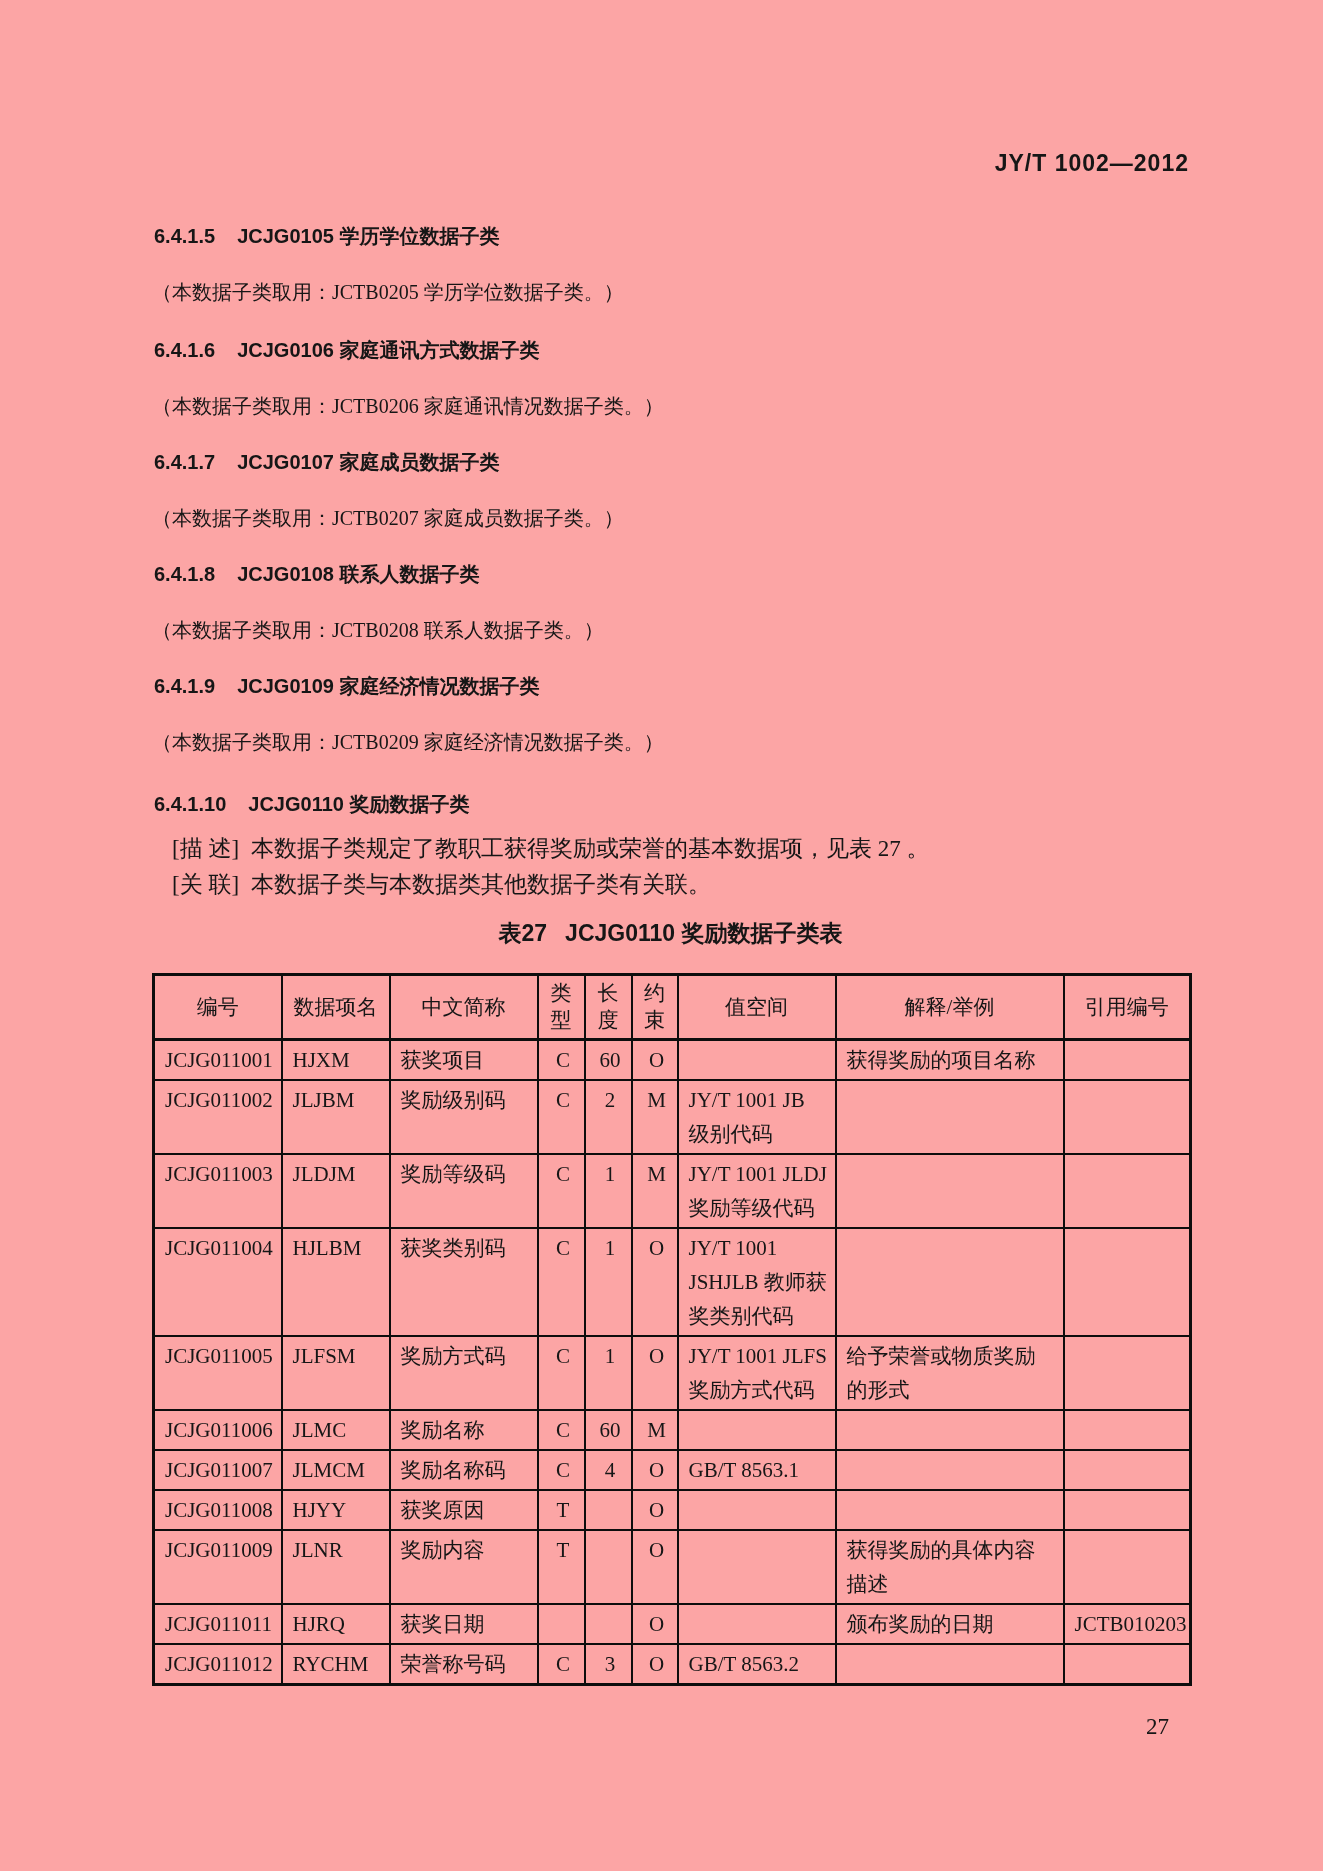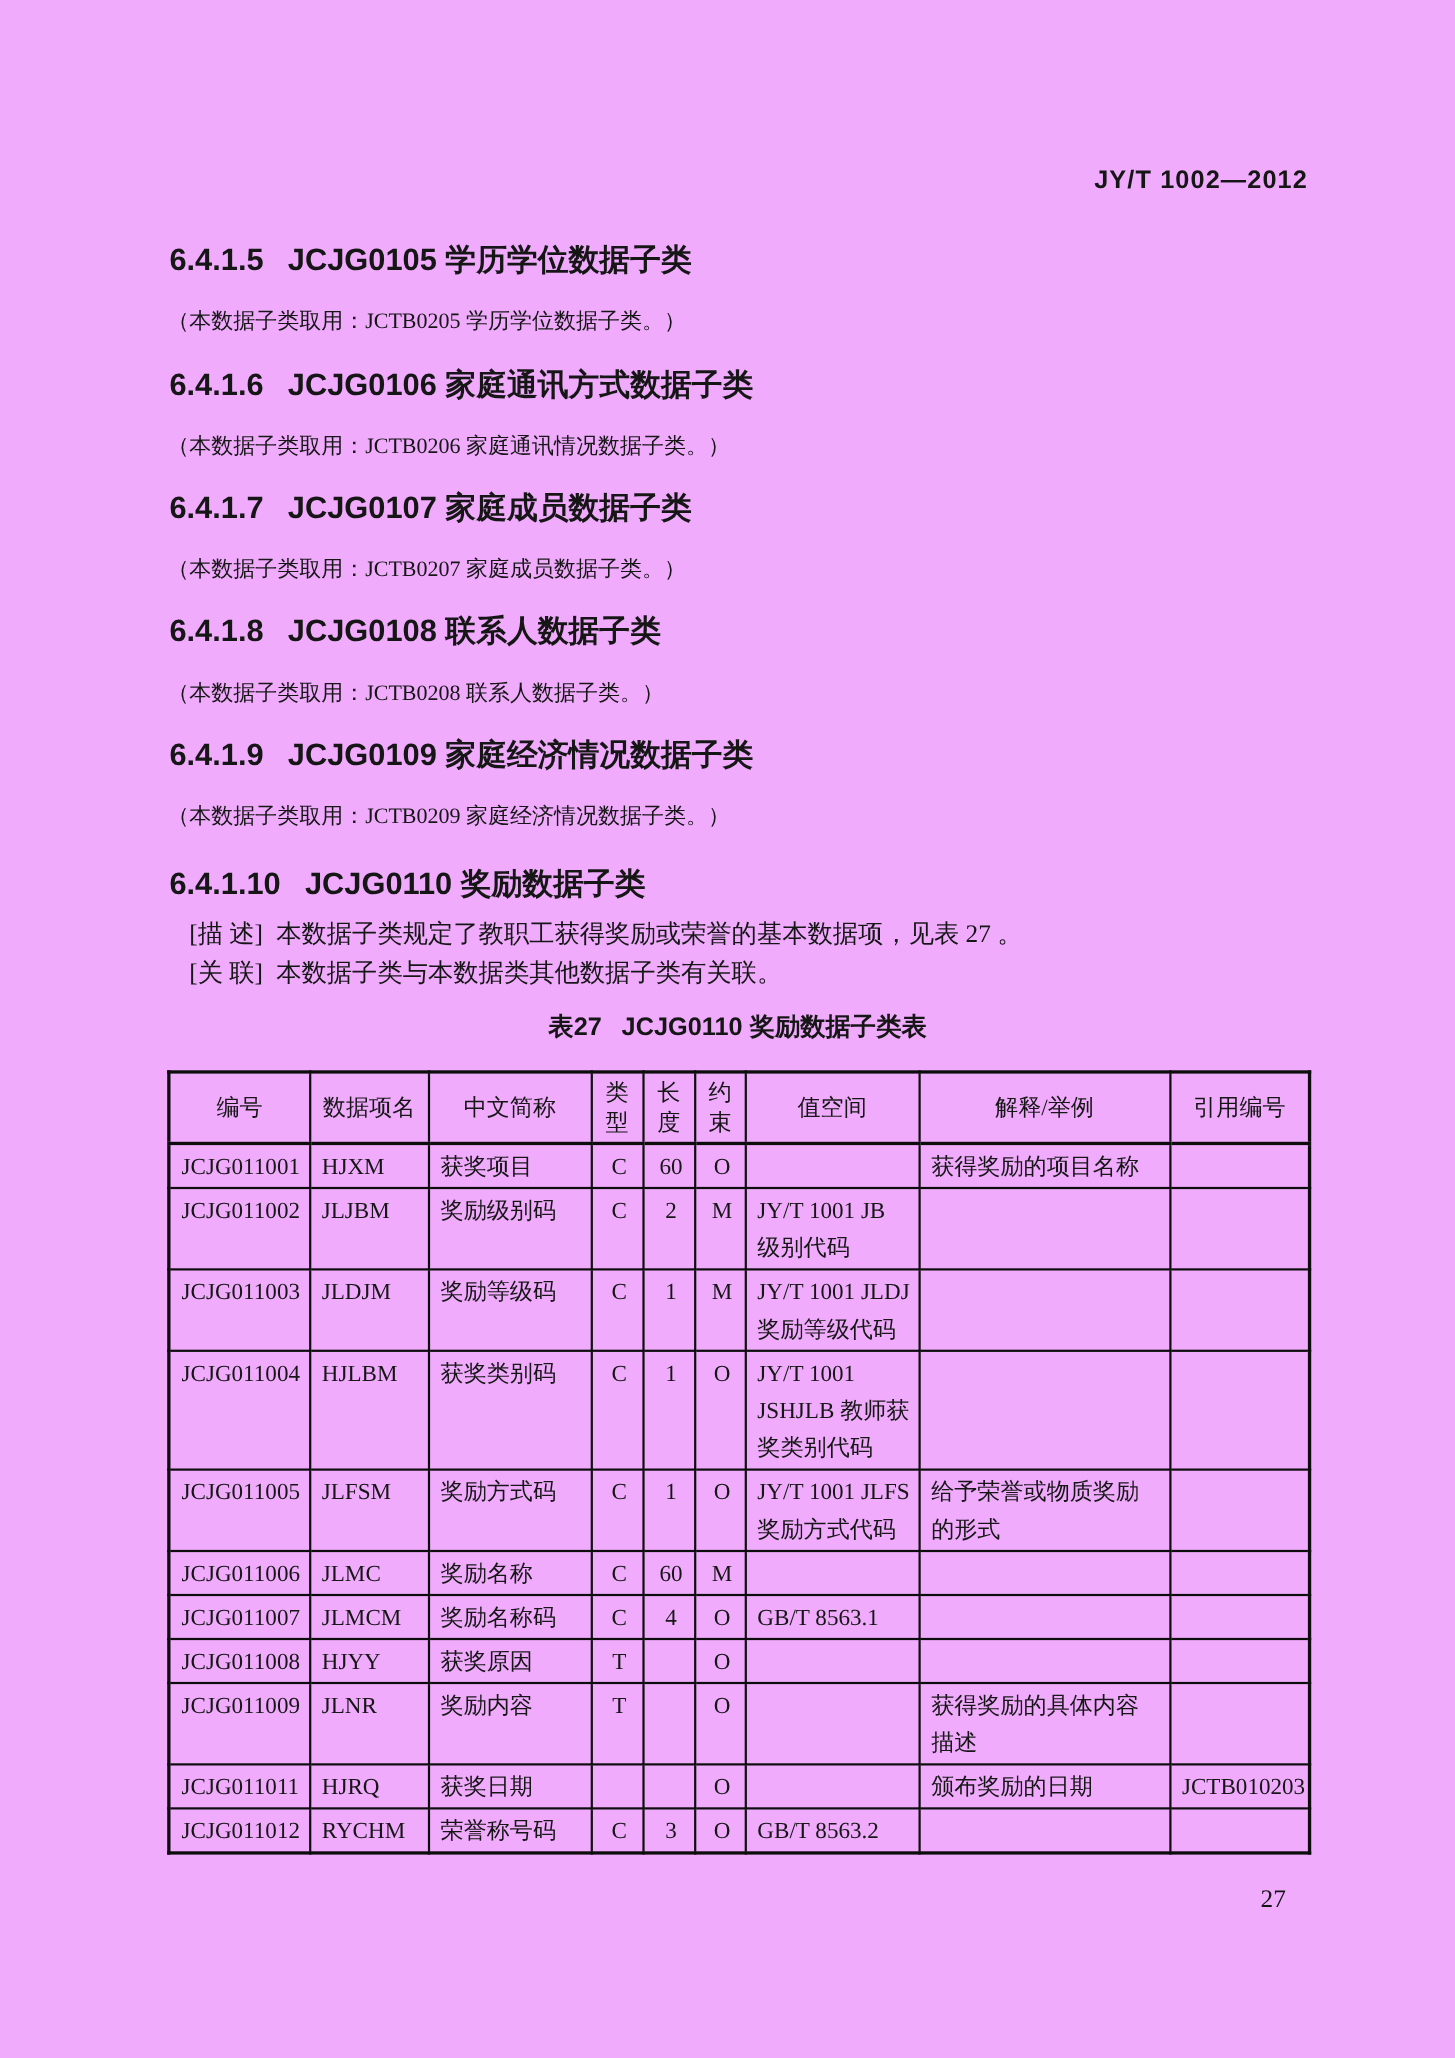--- a/index.html
+++ b/index.html
@@ -2,40 +2,40 @@
 <html><head>
 <meta charset="utf-8">
 <style>
   * { margin: 0; padding: 0; box-sizing: border-box; }
   html, body { background: #888; }
   .page {
     position: relative;
     width: 1323px;
     height: 1871px;
     margin: 0 auto;
-    background: #f0abfc;
+    background: #fca5a5;
     color: #161616;
     font-family: "Liberation Serif", "DejaVu Serif", serif;
     overflow: hidden;
   }
   .doc-code {
     position: absolute;
     top: 150px;
     right: 134px;
     font-family: "Liberation Sans", "DejaVu Sans", sans-serif;
     font-weight: 700;
     font-size: 23px;
     letter-spacing: 1px;
   }
   .section-heading {
     position: absolute;
     left: 154px;
     font-family: "Liberation Sans", "DejaVu Sans", sans-serif;
     font-weight: 700;
-    font-size: 28px;
+    font-size: 20px;
     line-height: 28px;
     white-space: nowrap;
   }
   .section-heading .sec-num { margin-right: 22px; }
   .section-note {
     position: absolute;
     left: 152px;
     font-size: 20px;
     line-height: 28px;
     white-space: nowrap;

